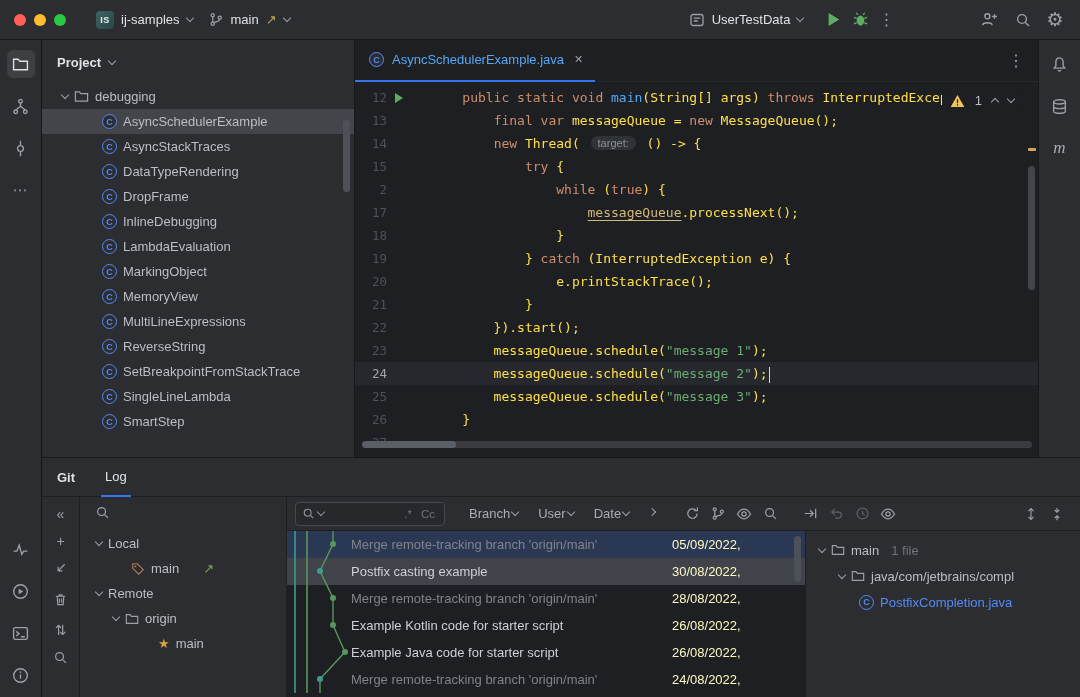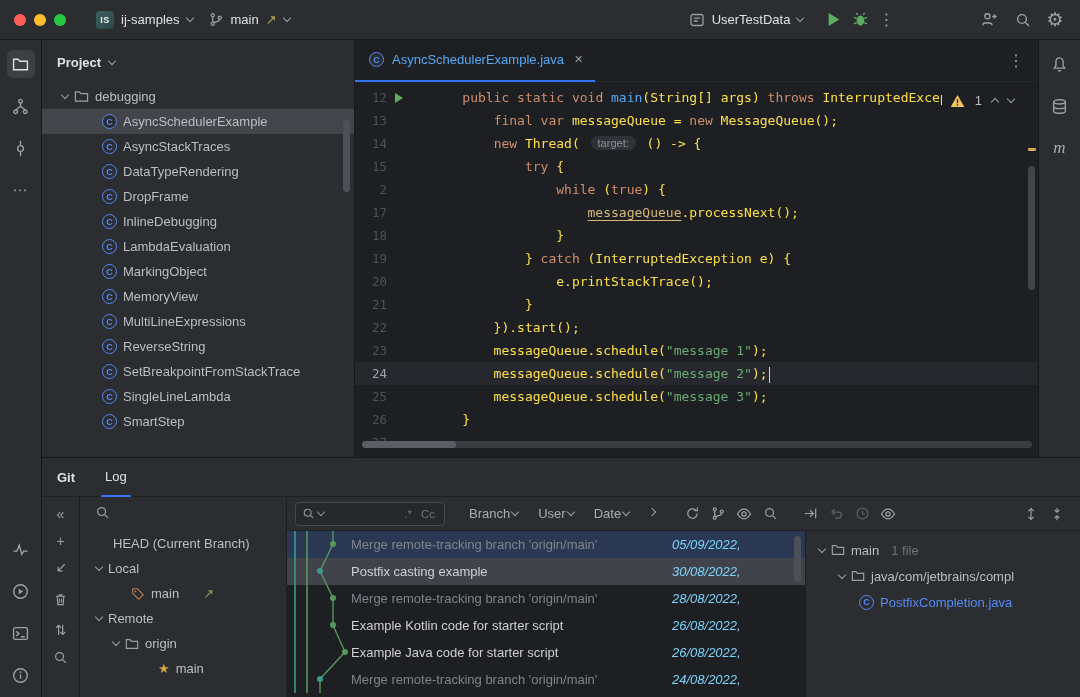--- a/index.html
+++ b/index.html
@@ -91,21 +91,21 @@
   .lt-icon { width:26px; height:24px; display:grid; place-items:center; color:#9da0a8; }
   .lt-icon.dim { opacity:.45; }
   .lt-gap1 { width:14px; } .lt-gap2 { flex:1; }
   .log-split { flex:1; display:flex; min-height:0; min-width:0; }
   .commits { width:518px; flex:none; position:relative; background:#1e1f22; overflow:hidden; }
   .commit-row { height:27px; display:flex; align-items:center; padding-left:64px; }
   .commit-row.navy { background:#2a3853; }
   .commit-row.gray { background:#404349; }
   .c-msg { flex:1; min-width:0; overflow:hidden; white-space:nowrap; color:#ced0d6; }
   .c-msg.dim { color:#7f838b; }
-  .c-date { width:133px; flex:none; color:#7dd3fc;font-style:italic; }
+  .c-date { width:133px; flex:none; color:#fef9c3; }
   .commit-graph { position:absolute; left:0; top:0; pointer-events:none; }
   .commits .vscroll { right:4px; top:5px; height:46px; }
   .details { flex:1; background:#2b2d30; border-left:1px solid #1e1f22; padding-top:6px; overflow:hidden; min-width:0; }
   .dt-row { height:26px; display:flex; align-items:center; gap:6px; white-space:nowrap; overflow:hidden; }
   .dt-meta { color:#6f737a; margin-left:6px; }
   .dt-path { color:#6f737a; margin-left:6px;margin-top:39px; }
   .dt-file { color:#548af7; }
 
   .folder-svg, .icon-svg { flex:none; display:inline-flex; }
   .star-glyph { color:#d9a343; font-size:13px; line-height:1; }
@@ -407,23 +407,20 @@
 
           <div class="branches">
             <div class="br-search-row">
               <span>
                 <svg width="15" height="15" viewBox="0 0 16 16" fill="none" stroke="#9da0a8" stroke-width="1.3">
                     <circle cx="7" cy="7" r="4.2"></circle>
                     <path d="M10.2 10.2 13.8 13.8"></path>
                   </svg>
               </span>
             </div>
-            <div class="br-row" style="padding-left:33px;">
-              <span>HEAD (Current Branch)</span>
-            </div>
             <div class="br-row" style="padding-left:16px;">
               <span class="chev"></span>
               <span>Local</span>
             </div>
             <div class="br-row" style="padding-left:51px;">
               <span class="icon-svg">
                 <svg width="14" height="14" viewBox="0 0 16 16" fill="none" stroke="#b07c4f" stroke-width="1.3">
                     <path d="M2 2h5.2L14 8.8 8.8 14 2 7.2z"></path>
                     <circle cx="5" cy="5" r="1.1" fill="#b07c4f" stroke="none"></circle>
                   </svg>

